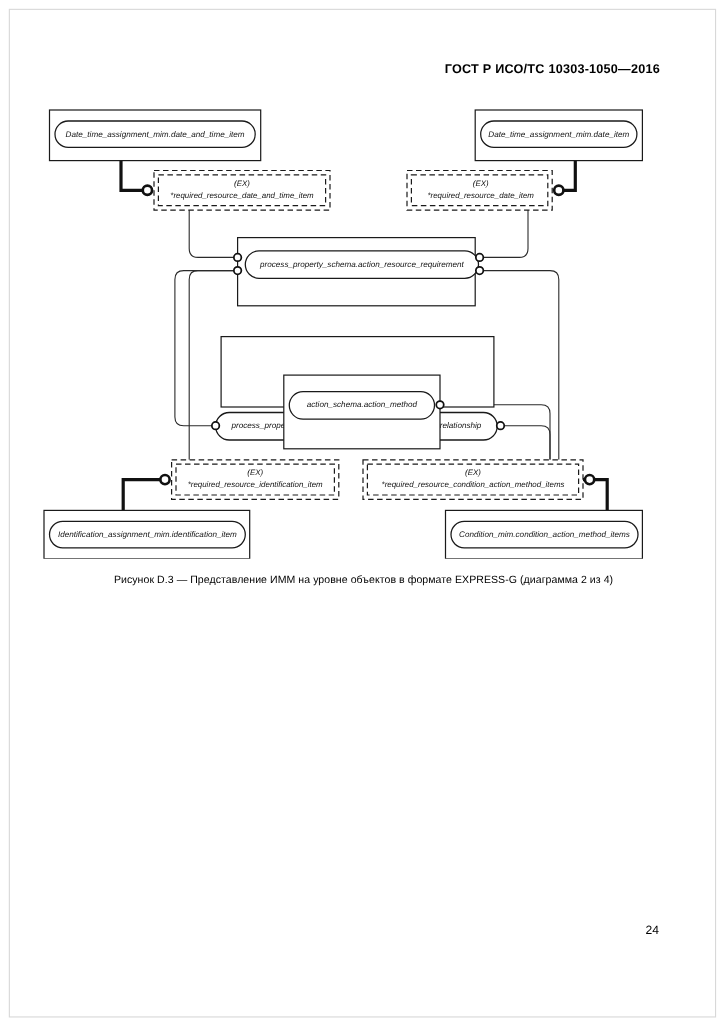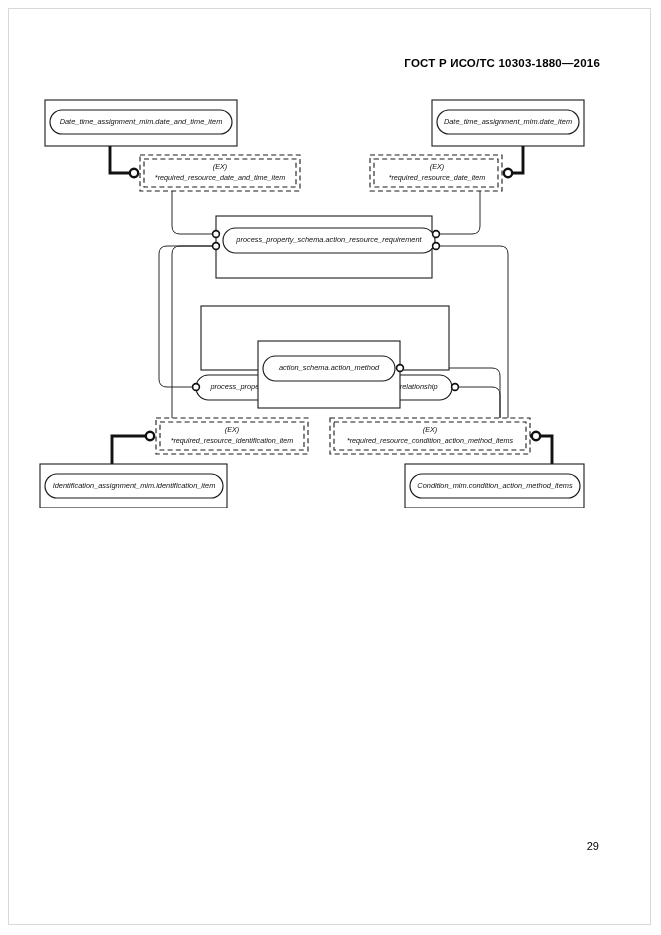--- a/index.html
+++ b/index.html
@@ -115,21 +115,21 @@
     fill: #111111;
     text-anchor: middle;
   }
 </style>
 </head>
 <body>
 
 <div class="page">
   <div class="page-border"></div>
 
-  <div class="doc-header">ГОСТ Р ИСО/ТС 10303-1880—2016</div>
+  <div class="doc-header">ГОСТ Р ИСО/ТС 10303-1050—2016</div>
 
   <div class="figure-wrap">
     <svg width="661" height="420" viewBox="0 0 661 420">
 
       <g>
 
         <path class="lnk-thick" d="M 110,58 L 110,85 L 130,85"></path>
 
         <path class="lnk" d="M 172,103 L 172,138 Q 172,146 180,146 L 216,146"></path>
 
@@ -229,15 +229,16 @@
 
       <g>
         <rect class="sbox" x="405" y="376" width="179" height="44"></rect>
         <rect class="rrect" x="410" y="386" width="170" height="24" rx="12" ry="12"></rect>
         <text class="lbl" x="495" y="398.5">Condition_mim.condition_action_method_items</text>
       </g>
 
     </svg>
   </div>
 
-
-  <div class="page-number">29</div>
+  <div class="figure-caption">Рисунок D.3 — Представление ИММ на уровне объектов в формате EXPRESS-G (диаграмма 2 из 4)</div>
+
+  <div class="page-number">24</div>
 </div>
 
 </body></html>

